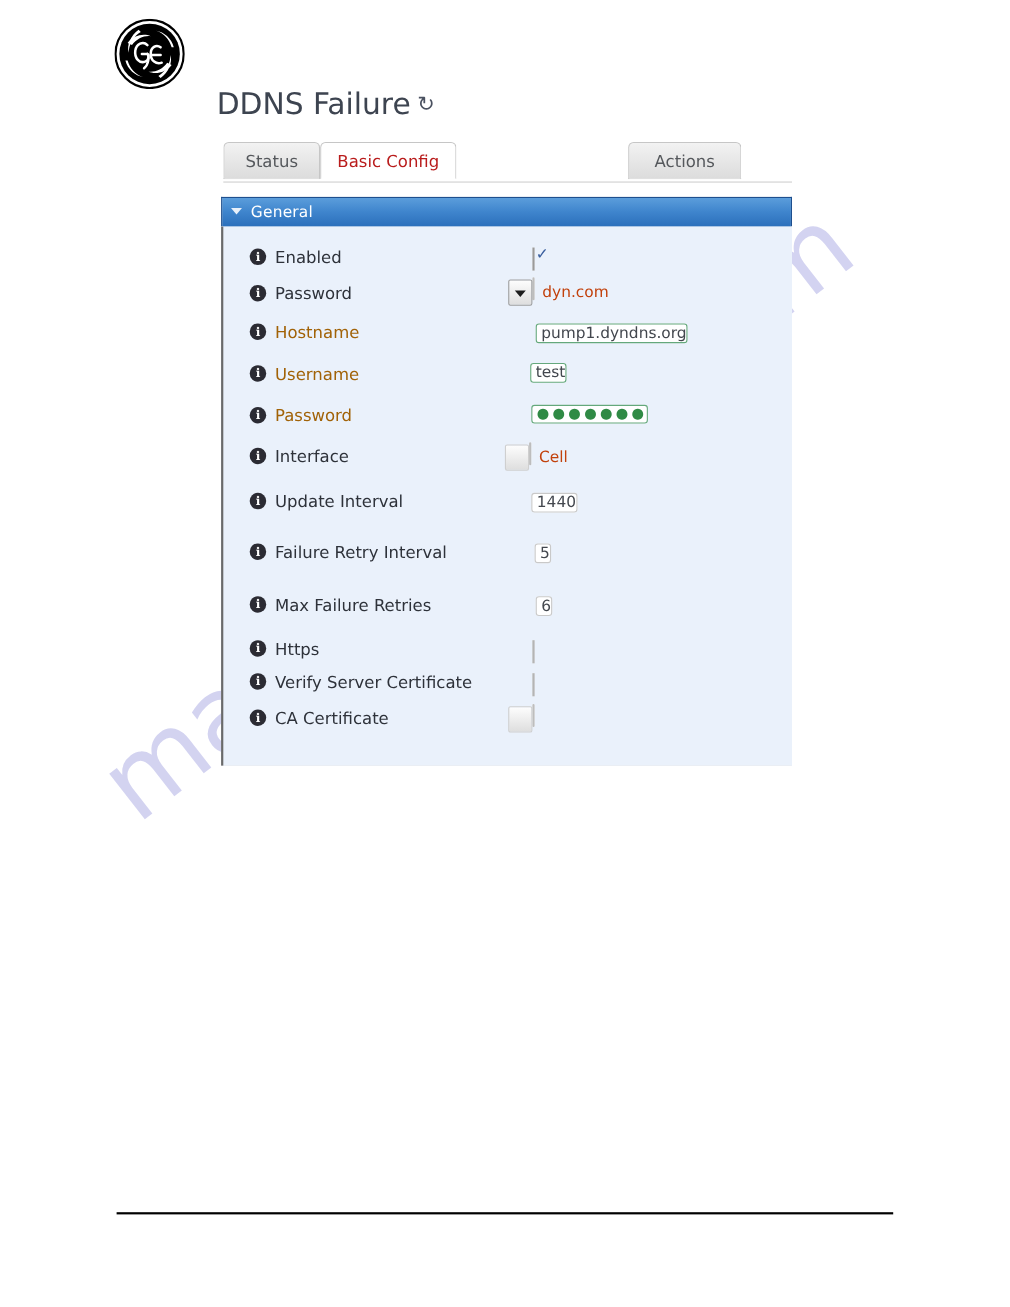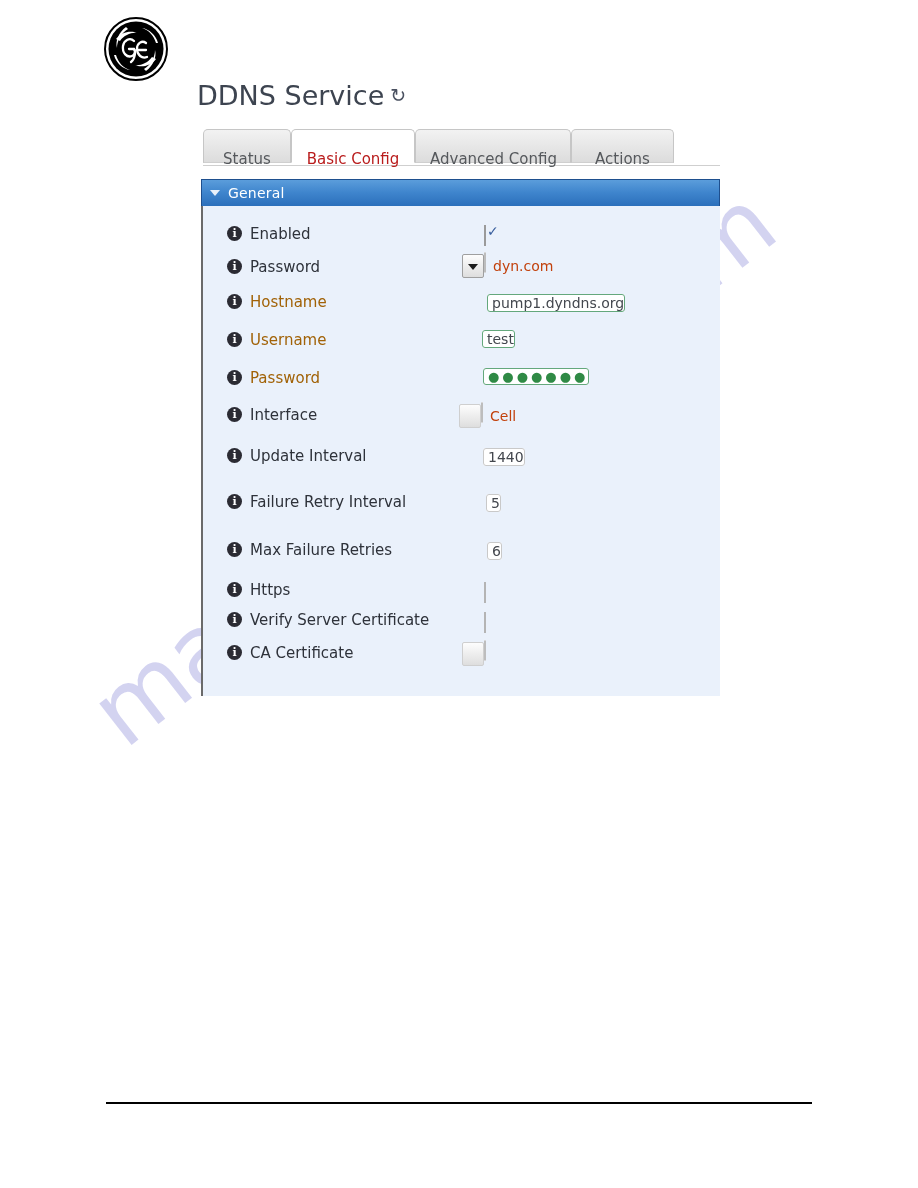--- a/index.html
+++ b/index.html
@@ -81,21 +81,21 @@
     width: 517px;
     height: 36px;
     z-index: 10;
     border-bottom: 1px solid #cfcfcf;
   }
   .tab {
     position: absolute;
     top: 0;
     height: 34px;
     line-height: 34px;
-    padding: 12px 14px;
+    padding: 0 14px;
     box-sizing: border-box;
     font-size: 15px;
     font-family: "DejaVu Sans", sans-serif;
     border: 1px solid #c6c6c6;
     border-radius: 5px 5px 0 0;
     text-align: center;
     white-space: nowrap;
   }
   .tab.inactive {
     background: linear-gradient(to bottom, #f2f2f2 0%, #e6e6e6 55%, #dcdcdc 100%);
@@ -317,32 +317,29 @@
     <g fill="none" stroke="#ffffff" stroke-width="2.3" stroke-linecap="round">
       <path d="M30 24 C26 20, 20 23, 19 29 C18 36, 23 41, 28 39 C31 38, 32 34, 30 32 L25 32"></path>
       <path d="M30 32 C32 34, 31 42, 27 45"></path>
       <path d="M42 26 C38 23, 33 26, 33 32 C33 38, 38 42, 43 40"></path>
       <path d="M33 33 L42 33"></path>
     </g>
   </svg>
 </div>
 
 <div id="page-title">
-  <span>DDNS Service</span><span class="refresh-icon">↻</span>
+  <span>DDNS Failure</span><span class="refresh-icon">↻</span>
 </div>
 
 <div id="tabstrip">
   <div class="tab inactive" id="tab-status">
     <span>Status</span>
   </div>
   <div class="tab active" id="tab-basic">
     <span>Basic Config</span>
-  </div>
-  <div class="tab inactive" id="tab-advanced">
-    <span>Advanced Config</span>
   </div>
   <div class="tab inactive" id="tab-actions">
     <span>Actions</span>
   </div>
 </div>
 
 <div id="panel">
 
   <div id="panel-header">
     <span class="collapse-tri"></span><span class="hdr-label">General</span>

